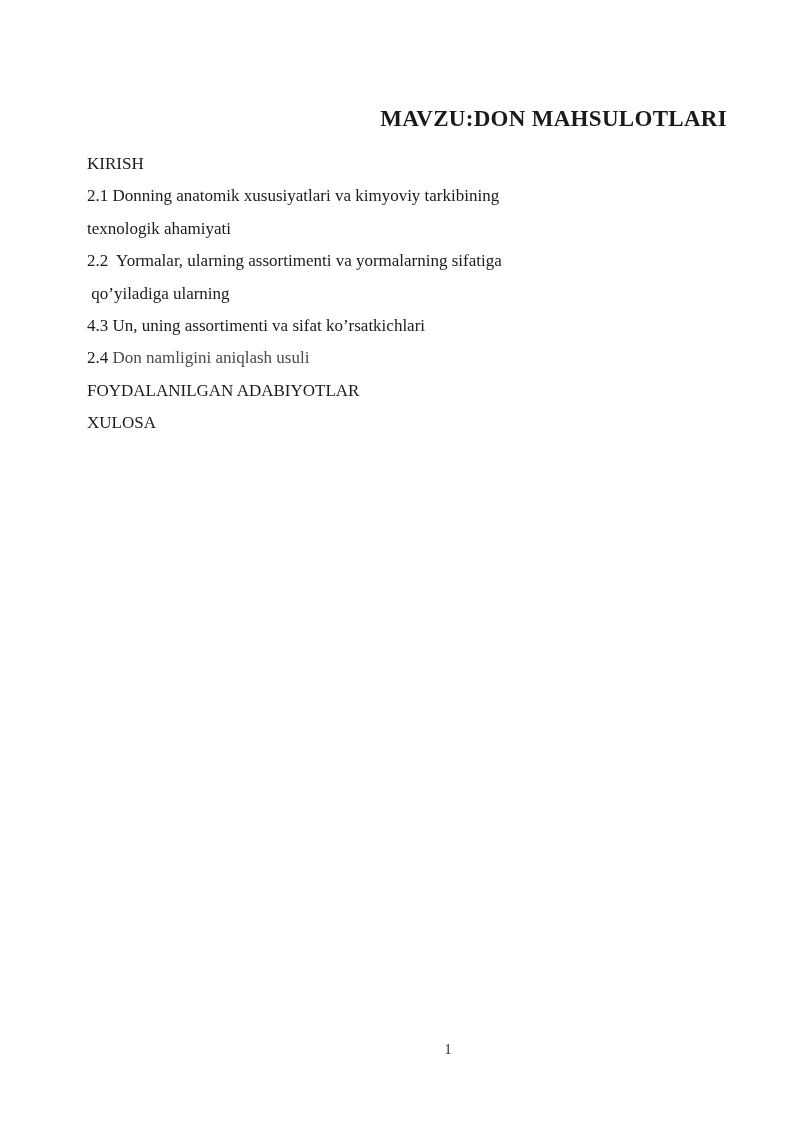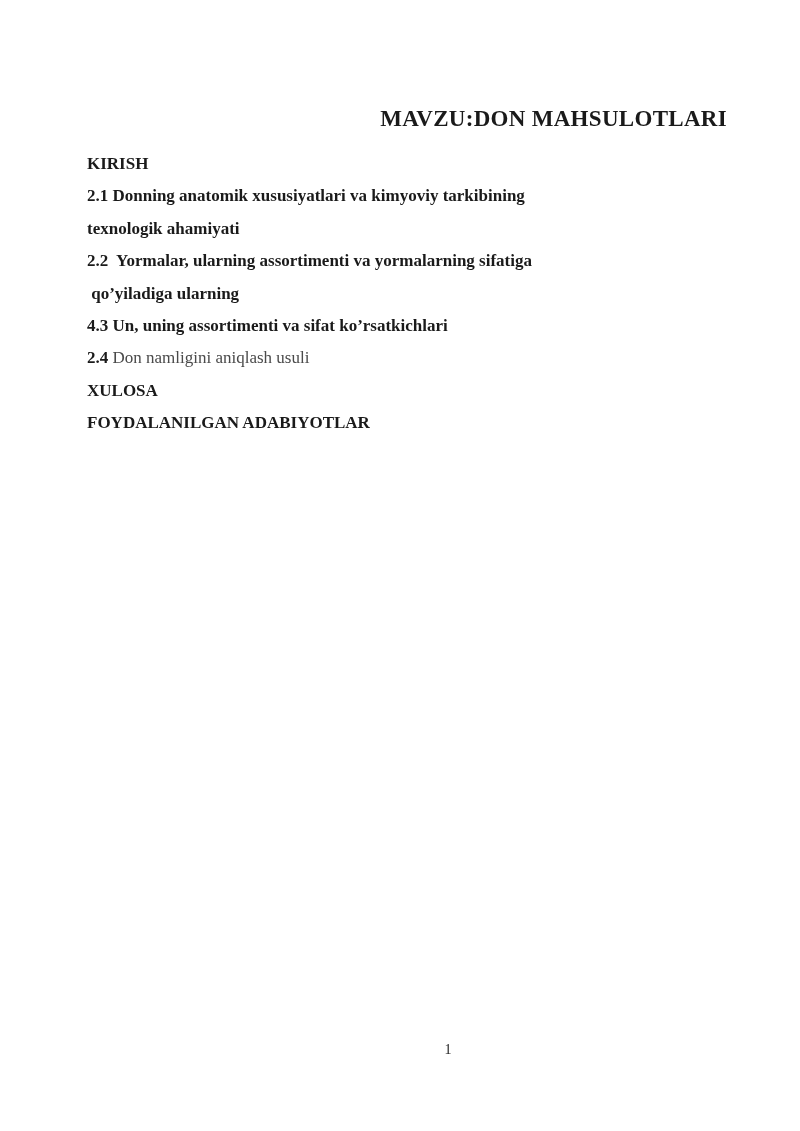--- a/index.html
+++ b/index.html
@@ -32,22 +32,22 @@
     white-space: pre;
     text-align: right;
   }
   .line {
     margin: 0;
     font-size: 17px;
     line-height: 32.4px;
     white-space: pre-wrap;
     color: var(--text, #1a1a1a);
   }
-  .bold { font-weight: bold; text-align: center; }
-  .normal { font-weight: bold; }
+  .bold { font-weight: normal; text-align: center; }
+  .normal { font-weight: normal; }
   .muted { color: var(--muted, #4a4a4a); }
   .page-number {
     position: absolute;
     top: 1041px;
     left: 420px;
     width: 56px;
     text-align: center;
     font-size: 14px;
     line-height: 18px;
     color: var(--text, #1a1a1a);
@@ -60,18 +60,18 @@
   <div class="content">
     <h1 class="title">MAVZU:DON MAHSULOTLARI</h1>
     <div id="lines">
         <p class="line"><span class="bold">KIRISH</span></p>
         <p class="line"><span class="normal">2.1 Donning anatomik xususiyatlari va kimyoviy tarkibining</span></p>
         <p class="line"><span class="normal">texnologik ahamiyati</span></p>
         <p class="line"><span class="normal">2.2  Yormalar, ularning assortimenti va yormalarning sifatiga</span></p>
         <p class="line"><span class="normal"> qo’yiladiga ularning</span></p>
         <p class="line"><span class="normal">4.3 Un, uning assortimenti va sifat ko’rsatkichlari</span></p>
         <p class="line"><span class="normal">2.4 </span><span class="muted">Don namligini aniqlash usuli</span></p>
+        <p class="line"><span class="bold">FOYDALANILGAN ADABIYOTLAR</span></p>
         <p class="line"><span class="bold">XULOSA</span></p>
-        <p class="line"><span class="bold">FOYDALANILGAN ADABIYOTLAR</span></p>
       </div>
   </div>
   <div class="page-number">1</div>
 </div>
 
 </body></html>

